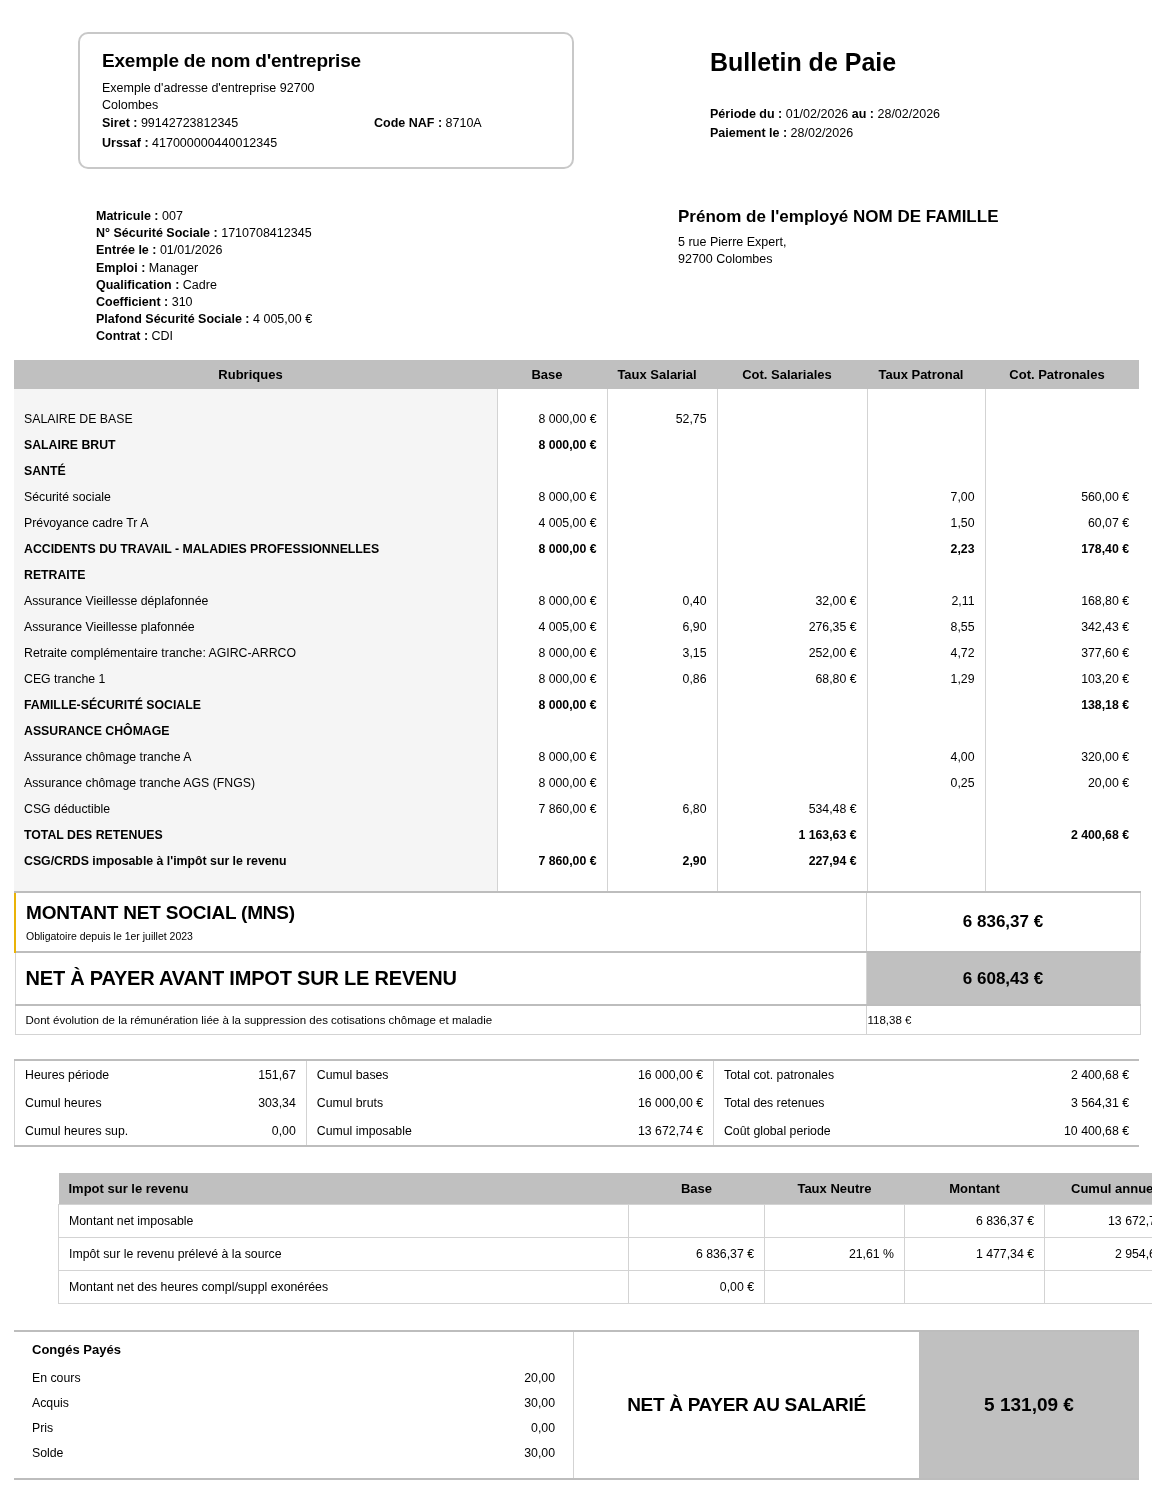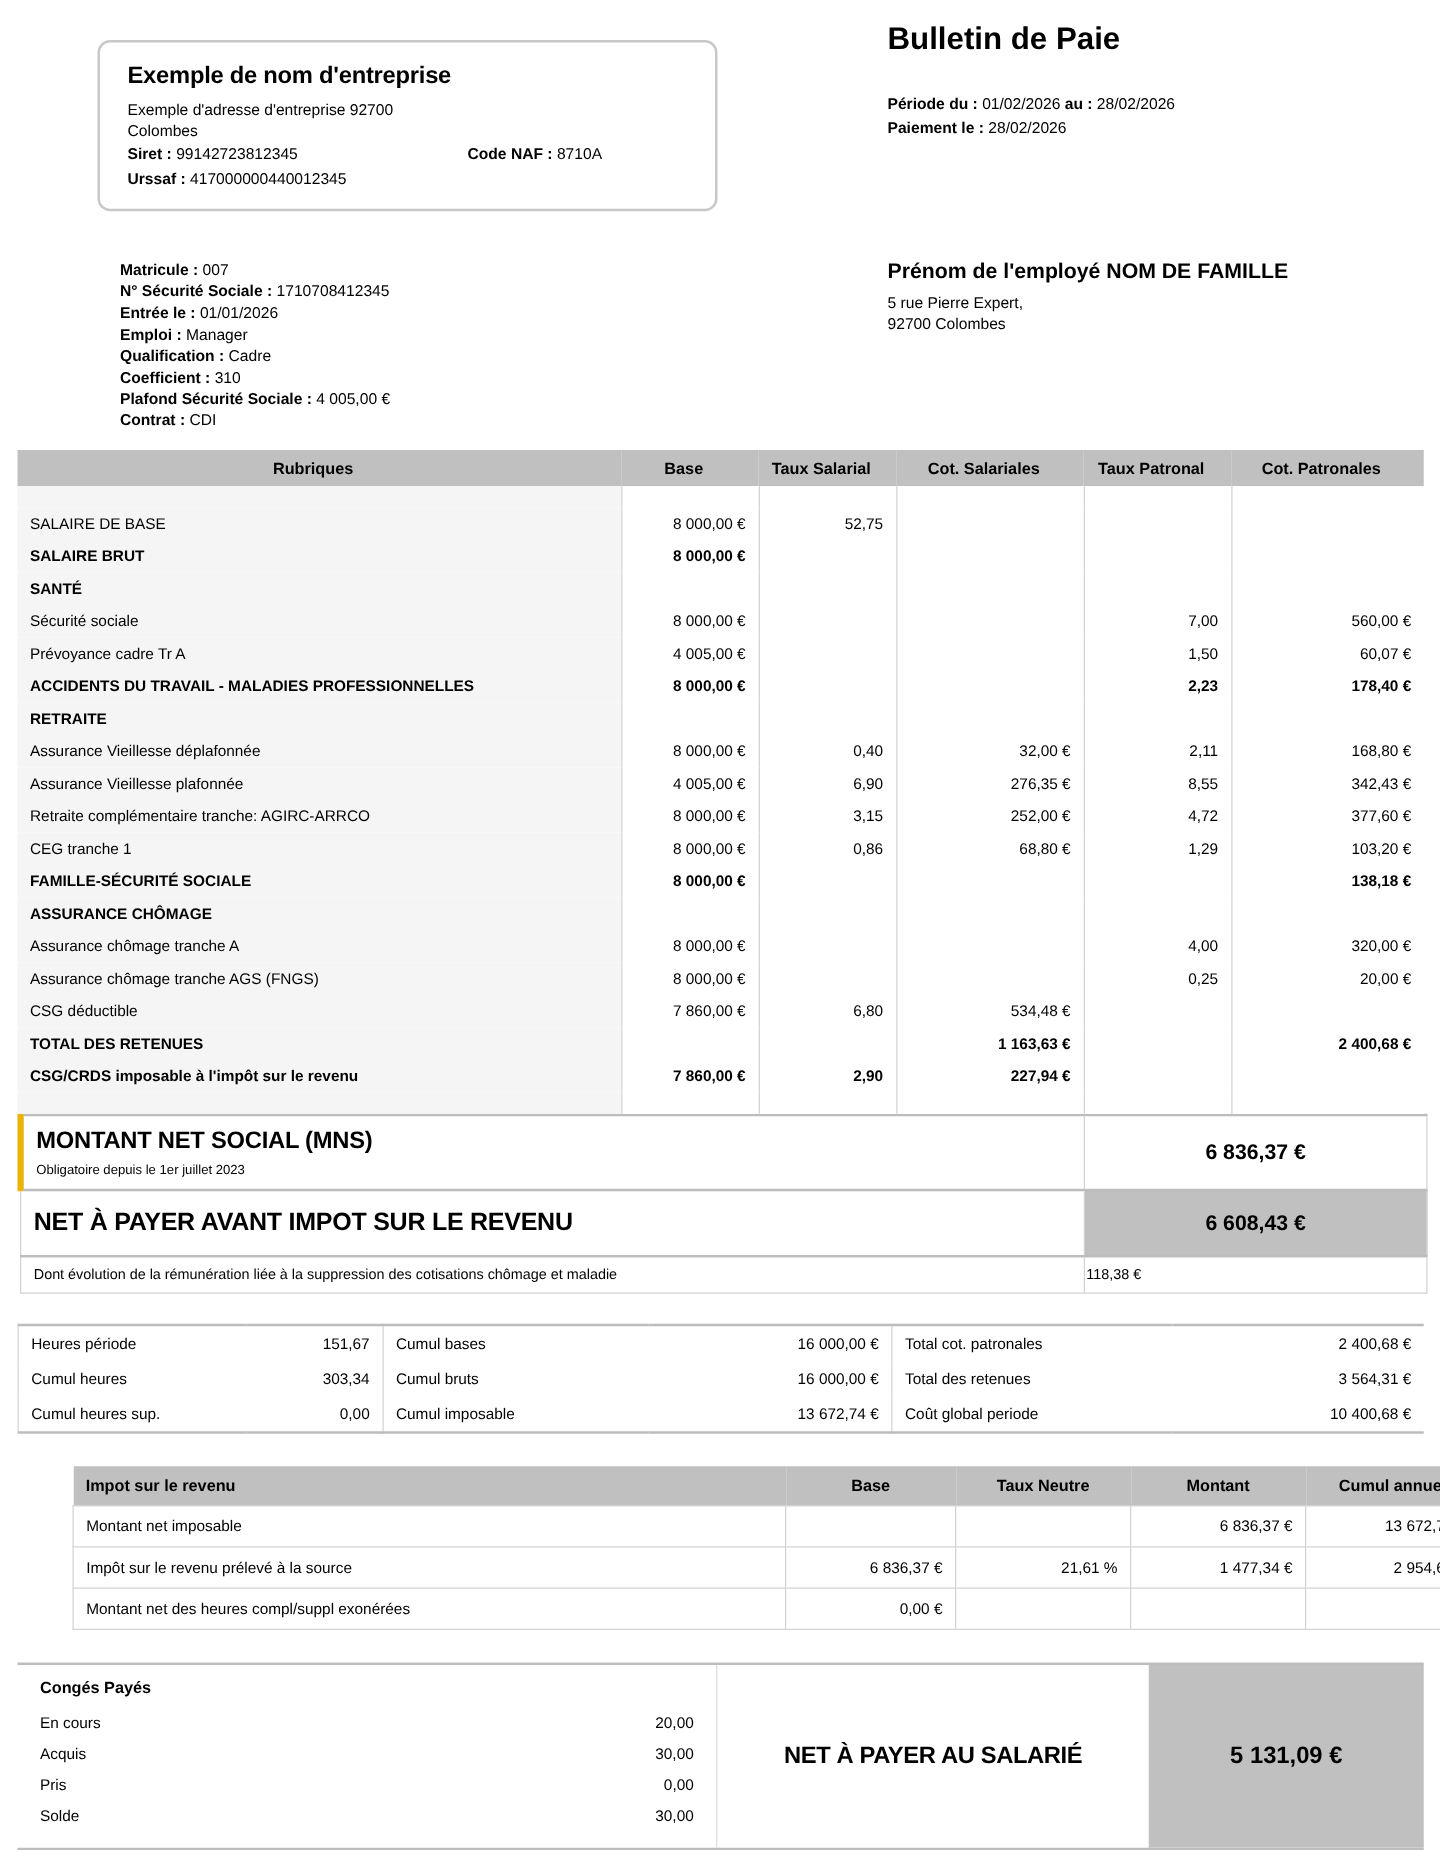--- a/index.html
+++ b/index.html
@@ -25,28 +25,28 @@
     background: #fff;
   }
   .company-name {
     font-size: 19px; font-weight: bold; margin: 4px 0 8px 0; letter-spacing: -0.2px;
   }
   .company-line { font-size: 12.5px; line-height: 16.5px; }
   .company-row { display: flex; font-size: 12.5px; line-height: 20px; }
   .company-row .c1 { width: 272px; }
   .lbl { font-weight: bold; }
 
-  .title-block { position: absolute; left: 710px; top: 17px; width: 420px; }
+  .title-block { position: absolute; left: 710px; top: 48px; width: 420px; }
   .doc-title { font-size: 25px; font-weight: bold; margin: 0 0 28px 0; }
   .period-line { font-size: 12.5px; line-height: 19px; }
 
   
   .ident { position: relative; height: 160px; }
   .emp-info { position: absolute; left: 96px; top: 8px; font-size: 12.5px; line-height: 17.2px; }
-  .emp-name-block { position: absolute; left: 710px; top: 6px; width: 330px; }
+  .emp-name-block { position: absolute; left: 678px; top: 6px; width: 330px; }
   .emp-name { font-size: 17px; font-weight: bold; line-height: 22px; margin-bottom: 6px;}
   .emp-addr { font-size: 12.5px; line-height: 16.5px; }
 
   
   table.grid { border-collapse: collapse; width: 1125px; margin: 0 14px; table-layout: fixed; }
   .thead-row th {
     background: #c0c0c0; font-size: 13px; font-weight: bold;
     padding: 7px 10px 7px 0; text-align: center; border: none;
   }
   .thead-row th.rub { text-align: center; }
@@ -67,21 +67,21 @@
   .body-rows tr.bold td { font-weight: bold; }
   .spacer-top td { height: 17px; padding: 0; }
   .spacer-bot td { height: 17px; padding: 0; }
 
   
   .mns-wrap { margin: 0 14px; width: 1125px; }
   .mns-table { border-collapse: collapse; width: 100%; table-layout: fixed; }
   .mns-table td { vertical-align: middle; }
   .mns-left {
     border-top: 2px solid #bdbdbd; border-bottom: 1px solid #d3d3d3;
-    border-left: 5px solid #eab308;
+    border-left: 2px solid #eab308;
     padding: 9px 10px 9px 10px; width: 851px;
   }
   .mns-title { font-size: 19px; font-weight: bold; letter-spacing: -0.2px; }
   .mns-sub { font-size: 10.5px; margin-top: 6px; }
   .mns-val {
     border-top: 2px solid #bdbdbd; border-bottom: 1px solid #d3d3d3;
     border-left: 1px solid #d3d3d3; border-right: 1px solid #d3d3d3;
     font-size: 17px; font-weight: bold; text-align: center; background: #fff;
   }
   .net1-left {

